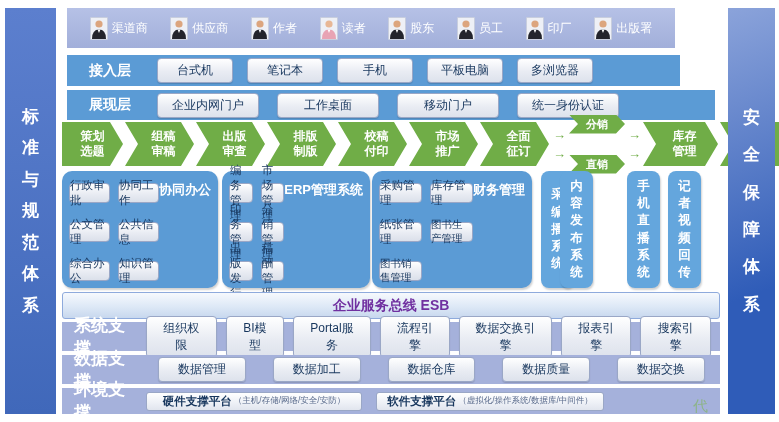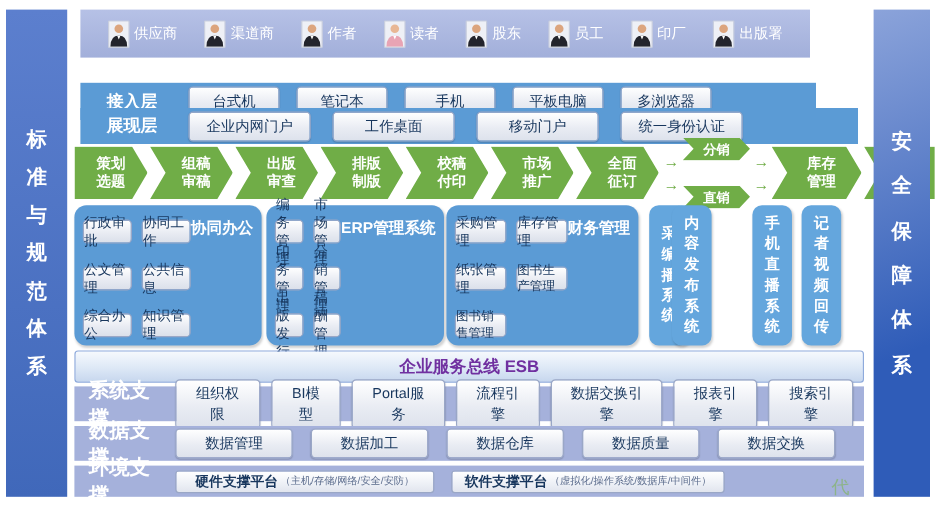--- a/index.html
+++ b/index.html
@@ -22,21 +22,21 @@
   .user-label{color:#fff;font-size:12px;}
   .avatar{width:16px;height:21px;display:inline-block;background:#eef0f6;border:1px solid #c8cede;border-radius:1px;}
   .avatar svg{display:block;}
   .av-body{fill:#23242c;}
   .av-head{fill:#dca57e;}
   .av-shirt{fill:#ffffff;}
   .user-female .av-body{fill:#e8a4b4;}
   .user-female .av-head{fill:#e8b795;}
   
   .layer-row{position:absolute;background:#5b9bd5;display:flex;align-items:center;}
-  .row-access{left:67px;top:69px;width:613px;height:31px;}
+  .row-access{left:67px;top:55px;width:613px;height:31px;}
   .row-present{left:67px;top:90px;width:648px;height:30px;}
   .layer-label{color:#fff;font-weight:bold;font-size:14px;margin:0 26px 0 22px;flex:0 0 auto;}
   .pill-btn{background:linear-gradient(180deg,#ffffff 0%,#e9ecf3 55%,#dde2ec 100%);
     border:1px solid #9aa7c6;border-radius:4px;color:#17365d;font-size:12px;
     padding:3px 0;text-align:center;box-shadow:0 1px 1px rgba(0,0,0,.15);}
   .row-access .pill-btn{width:74px;margin-right:14px;}
   .row-present .pill-btn{width:100px;margin-right:18px;}
   
   .flow{position:absolute;left:62px;top:122px;width:655px;height:44px;display:flex;align-items:center;}
   .chev{height:44px;background:#70ad47;color:#fff;font-size:12px;font-weight:bold;
@@ -76,21 +76,21 @@
     border:1px solid #8eaadc;border-radius:3px;box-sizing:border-box;
     display:flex;align-items:center;justify-content:center;}
   .esb-label{color:#7030a0;font-weight:bold;font-size:14px;}
   
   .sup-row{position:absolute;left:62px;width:658px;background:#a5b1db;display:flex;align-items:center;}
   .row-sys{top:322px;height:29px;}
   .row-data{top:355px;height:29px;}
   .row-env{top:388px;height:26px;}
   .sup-label{color:#fff;font-weight:bold;font-size:17px;margin:0 14px 0 12px;flex:0 0 auto;width:58px;}
   .row-sys .pill-btn{margin-right:9px;padding:3px 12px;}
-  .row-data .pill-btn{width:96px;margin-right:15px;}
+  .row-data .pill-btn{width:96px;margin-right:15px;margin-left:12px;}
   .env-btn{background:linear-gradient(180deg,#ffffff 0%,#edf0f6 60%,#e1e5ee 100%);
     border:1px solid #9aa7c6;border-radius:3px;height:19px;
     display:flex;align-items:center;justify-content:center;gap:2px;box-sizing:border-box;}
   .env-hw{width:216px;margin-right:14px;}
   .env-sw{width:228px;}
   .env-name{color:#17365d;font-size:11.5px;font-weight:bold;}
   .env-detail{color:#5a6b8c;font-size:8.5px;}
   
   .watermark{position:absolute;left:693px;top:397px;font-size:15px;color:#7ab648;opacity:.55;z-index:2;}
 </style>
@@ -110,31 +110,31 @@
 
   <div class="users-bar">
     <div class="user">
       <span class="avatar">
           <svg viewBox="0 0 16 21" width="16" height="21">
             <circle class="av-head" cx="8" cy="6" r="3.6"></circle>
             <path class="av-body" d="M1 21 Q1 11.5 8 11.5 Q15 11.5 15 21 Z"></path>
             <path class="av-shirt" d="M6.6 11.5 L8 15 L9.4 11.5 Z"></path>
           </svg>
         </span>
+      <span class="user-label">渠道商</span>
+    </div>
+    <div class="user">
+      <span class="avatar">
+          <svg viewBox="0 0 16 21" width="16" height="21">
+            <circle class="av-head" cx="8" cy="6" r="3.6"></circle>
+            <path class="av-body" d="M1 21 Q1 11.5 8 11.5 Q15 11.5 15 21 Z"></path>
+            <path class="av-shirt" d="M6.6 11.5 L8 15 L9.4 11.5 Z"></path>
+          </svg>
+        </span>
       <span class="user-label">供应商</span>
-    </div>
-    <div class="user">
-      <span class="avatar">
-          <svg viewBox="0 0 16 21" width="16" height="21">
-            <circle class="av-head" cx="8" cy="6" r="3.6"></circle>
-            <path class="av-body" d="M1 21 Q1 11.5 8 11.5 Q15 11.5 15 21 Z"></path>
-            <path class="av-shirt" d="M6.6 11.5 L8 15 L9.4 11.5 Z"></path>
-          </svg>
-        </span>
-      <span class="user-label">渠道商</span>
     </div>
     <div class="user">
       <span class="avatar">
           <svg viewBox="0 0 16 21" width="16" height="21">
             <circle class="av-head" cx="8" cy="6" r="3.6"></circle>
             <path class="av-body" d="M1 21 Q1 11.5 8 11.5 Q15 11.5 15 21 Z"></path>
             <path class="av-shirt" d="M6.6 11.5 L8 15 L9.4 11.5 Z"></path>
           </svg>
         </span>
       <span class="user-label">作者</span>

